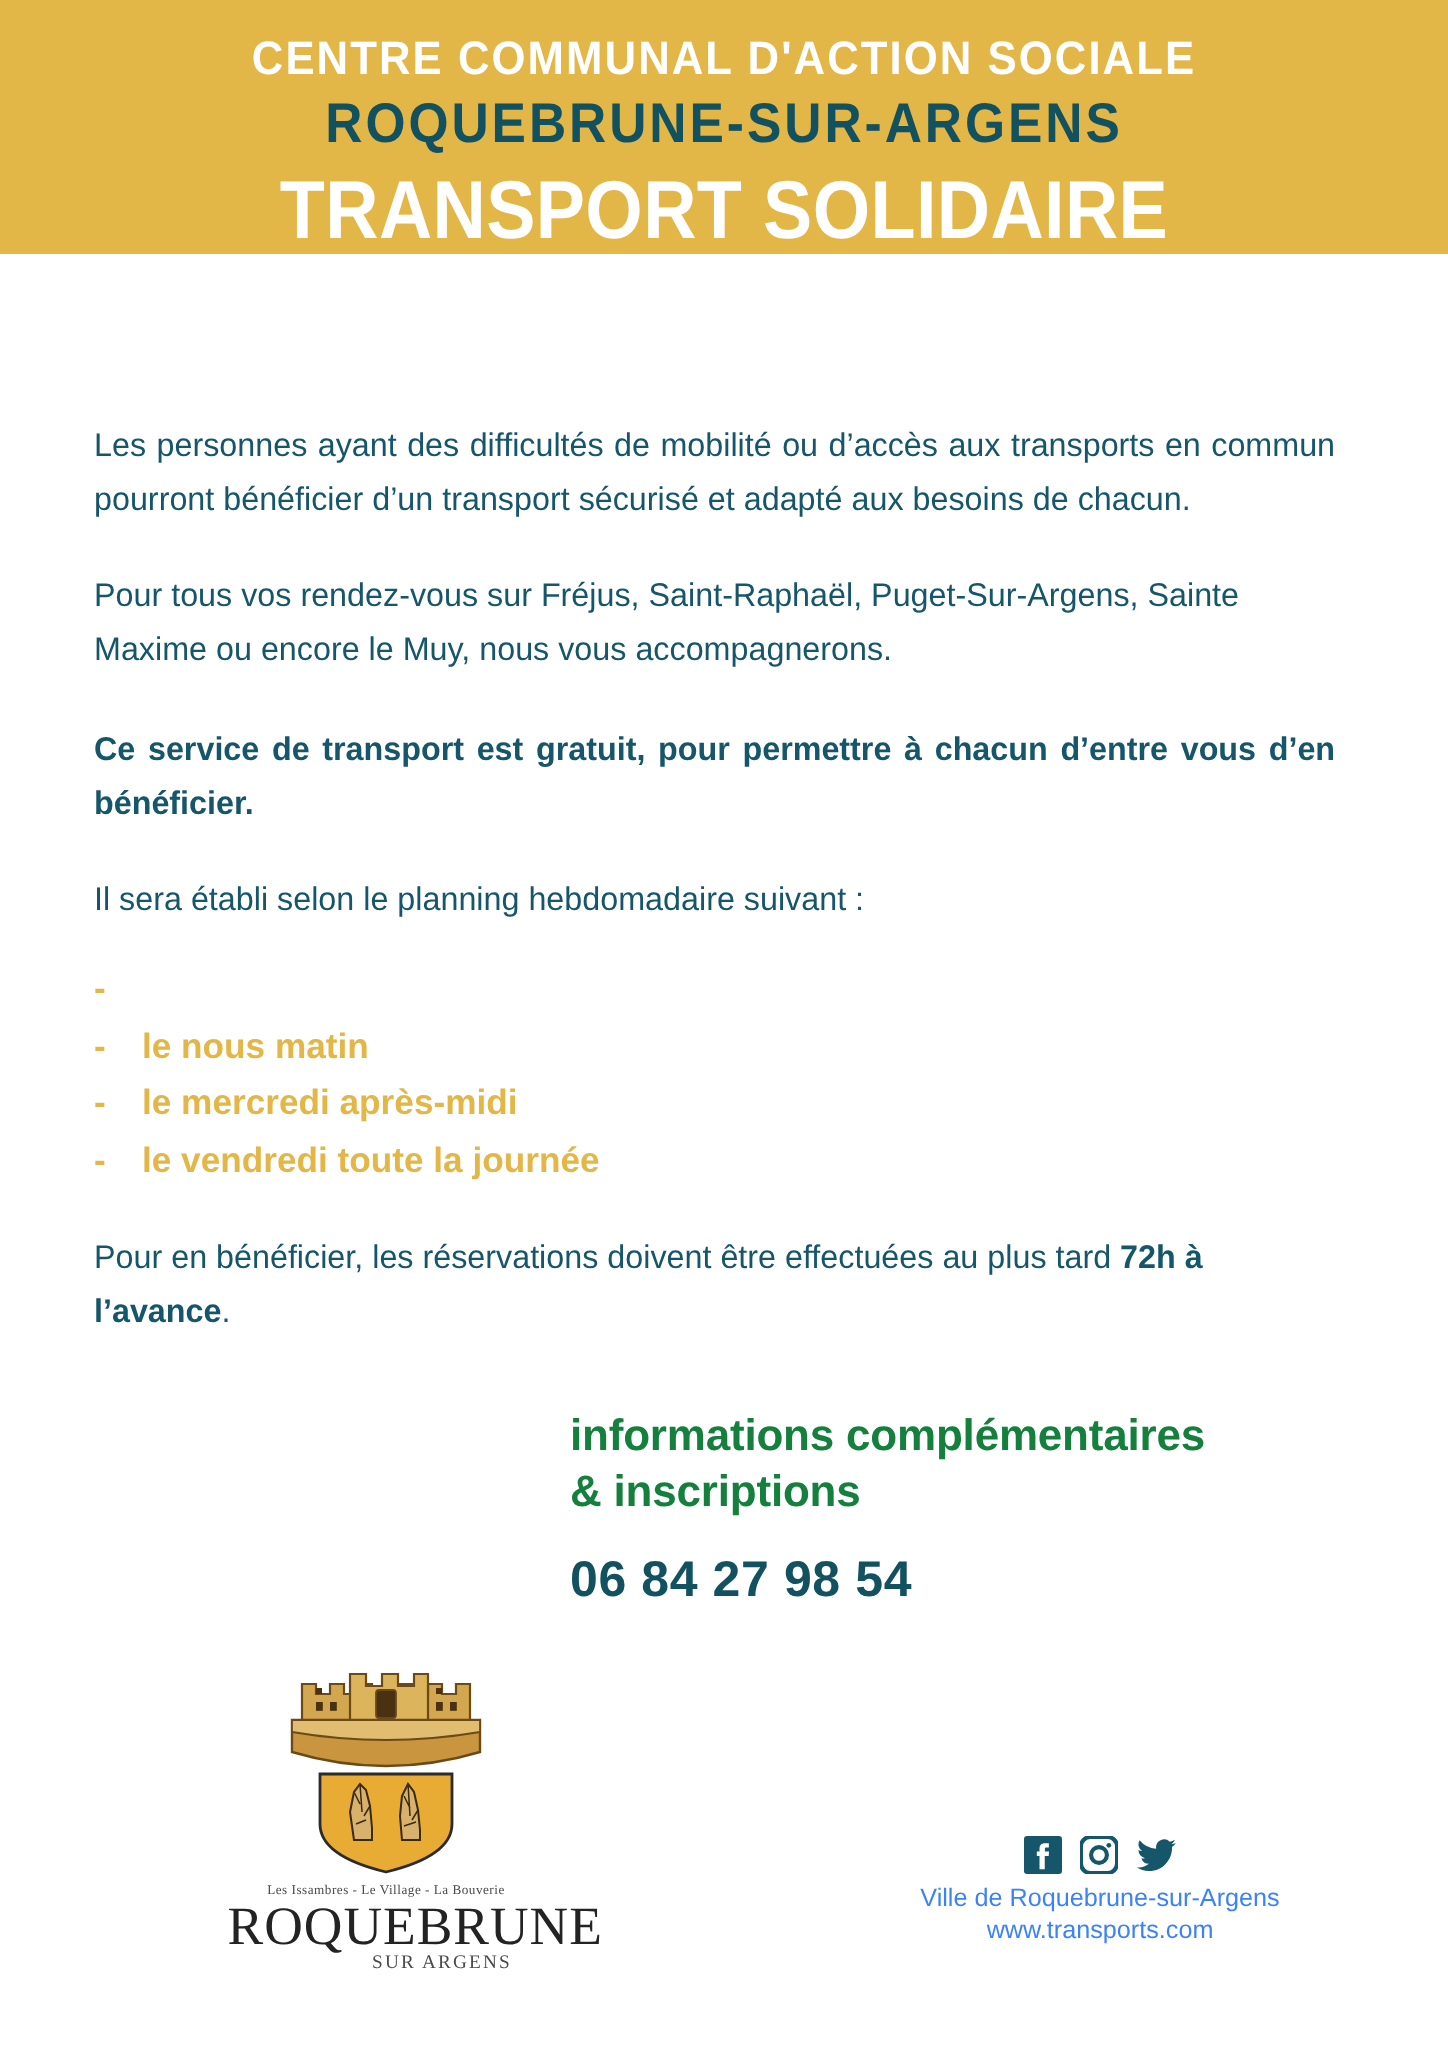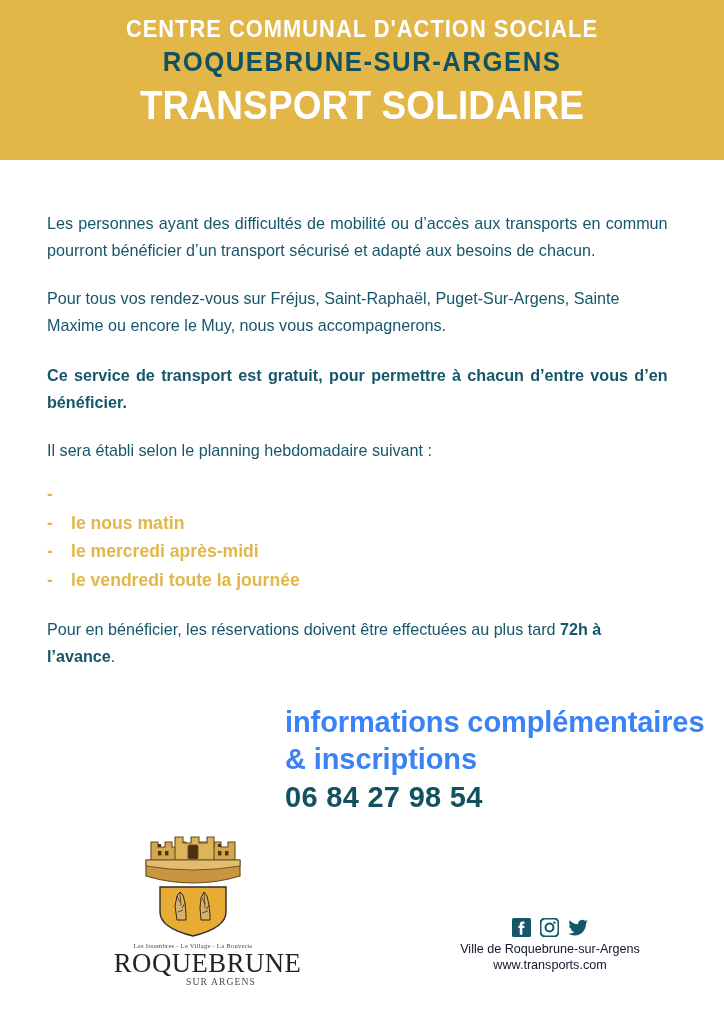--- a/index.html
+++ b/index.html
@@ -17,21 +17,21 @@
     height: 1024px;
     background: #ffffff;
     overflow: hidden;
   }
 
   
   .header-band {
     position: absolute;
     left: 0; top: 0;
     width: 724px;
-    height: 160px;
+    height: 127px;
     background: #e3b648;
     text-align: center;
     padding-top: 16px;
   }
   .hdr-line1 {
     color: #ffffff;
     font-size: 23.5px;
     font-weight: bold;
     letter-spacing: 1.1px;
     line-height: 1.12;
@@ -98,33 +98,33 @@
   .sched-label { }
 
   
   .contact {
     position: absolute;
     left: 285px;
     top: 704px;
     width: 420px;
   }
   .contact-l1, .contact-l2 {
-    color: #3b82f6;
-    font-size: 29px;
+    color: #15803d;
+    font-size: 22px;
     font-weight: bold;
     line-height: 1.27;
     letter-spacing: -0.1px;
   }
   .contact-phone {
     color: #12515f;
-    font-size: 29px;
+    font-size: 25px;
     font-weight: bold;
     line-height: 1.3;
     letter-spacing: 0.3px;
-    margin-top: 1px;
+    margin-top: 14px;
   }
 
   
   .logo {
     position: absolute;
     left: 113px;
     top: 832px;
     width: 160px;
     text-align: center;
   }
@@ -165,21 +165,21 @@
   }
   .social-row {
     display: flex;
     justify-content: center;
     gap: 9px;
     align-items: center;
     margin-bottom: 5px;
   }
   .social-ic { display: block; }
   .footer-l1, .footer-l2 {
-    color: #0f172a;
+    color: #3b82f6;
     font-size: 12.6px;
     line-height: 1.27;
     font-weight: normal;
   }
 </style>
 </head>
 <body>
 
 <div id="poster">
 

